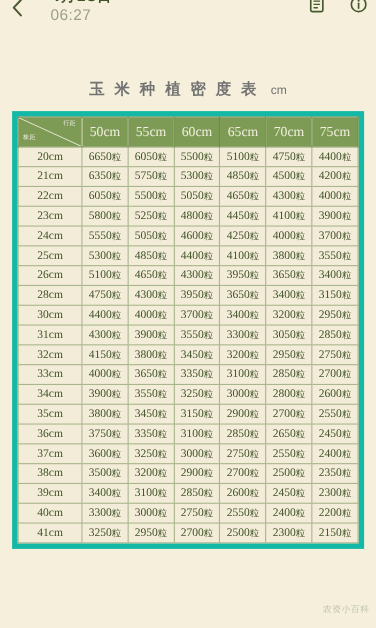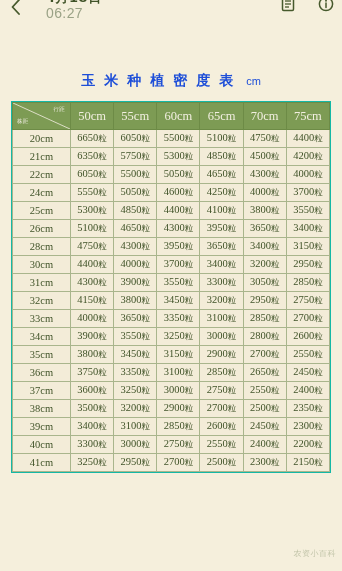--- a/index.html
+++ b/index.html
@@ -71,36 +71,36 @@
   }
   .tb-icon svg { display: block; }
 
   
   .doc-title {
     margin-top: 50px;
     text-align: center;
     font-family: "DejaVu Sans", sans-serif;
     font-size: 14px;
     font-weight: 700;
-    color: #1d4ed8;
+    color: #737373;
     white-space: nowrap;
   }
   .doc-title .cjk { letter-spacing: 9px; }
   .doc-title .unit {
     font-family: "Liberation Sans", sans-serif;
     font-size: 11px;
     font-weight: 400;
     letter-spacing: 0;
     margin-left: 4px;
   }
 
   
   .table-wrap {
     margin: 11px 11px 0 11px;
-    border: 1px solid #14b8a6;
+    border: 5px solid #14b8a6;
   }
 
   table.density {
     border-collapse: collapse;
     width: 100%;
     table-layout: fixed;
     font-family: "Liberation Serif", serif;
   }
 
   table.density td {
@@ -257,20 +257,29 @@
         <tr>
           <td class="rowhead">22cm</td>
           <td>6050<span class="grain">粒</span></td>
           <td>5500<span class="grain">粒</span></td>
           <td>5050<span class="grain">粒</span></td>
           <td>4650<span class="grain">粒</span></td>
           <td>4300<span class="grain">粒</span></td>
           <td>4000<span class="grain">粒</span></td>
         </tr>
         <tr>
+          <td class="rowhead">23cm</td>
+          <td>5800<span class="grain">粒</span></td>
+          <td>5250<span class="grain">粒</span></td>
+          <td>4800<span class="grain">粒</span></td>
+          <td>4450<span class="grain">粒</span></td>
+          <td>4100<span class="grain">粒</span></td>
+          <td>3900<span class="grain">粒</span></td>
+        </tr>
+        <tr>
           <td class="rowhead">24cm</td>
           <td>5550<span class="grain">粒</span></td>
           <td>5050<span class="grain">粒</span></td>
           <td>4600<span class="grain">粒</span></td>
           <td>4250<span class="grain">粒</span></td>
           <td>4000<span class="grain">粒</span></td>
           <td>3700<span class="grain">粒</span></td>
         </tr>
         <tr>
           <td class="rowhead">25cm</td>

